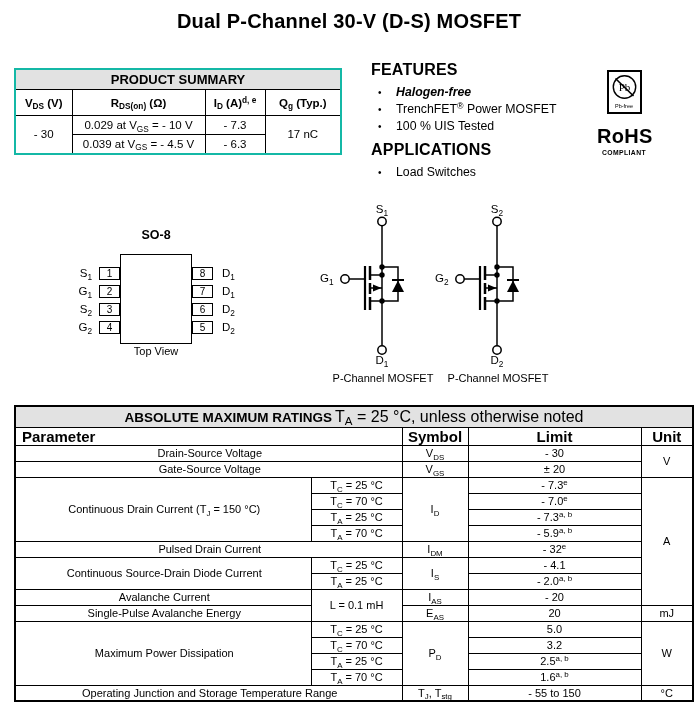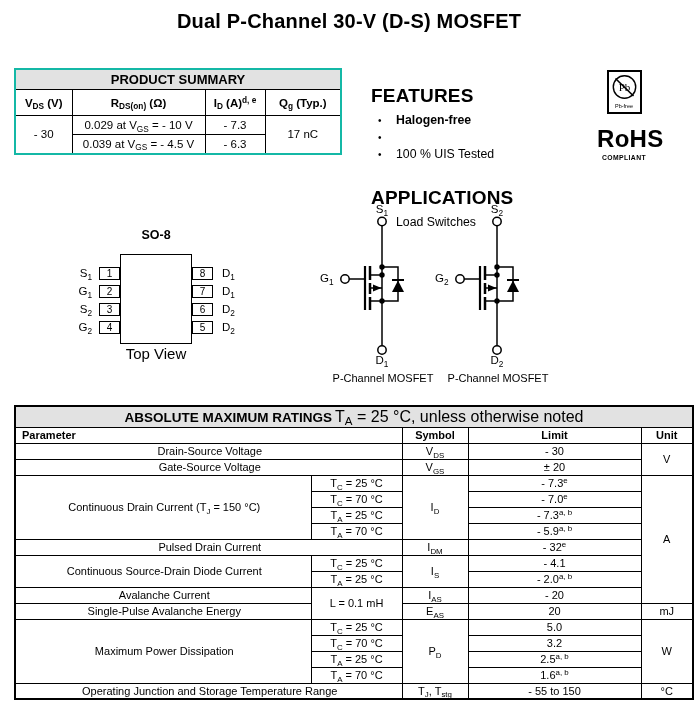--- a/index.html
+++ b/index.html
@@ -23,65 +23,65 @@
   .tbl-title-cell { background:#e2e2e2; font-weight:bold; text-align:left; padding:2px 6px; }
 
   
   .ps-table { left:14px; top:68px; width:326px; border:2px solid #14b8a6; }
   .ps-table .tbl-title-cell { font-size:13px; height:20px; }
   .ps-table th { font-size:11.5px; font-weight:bold; text-align:center; height:26px; background:#fff; }
   .ps-table td { font-size:11.5px; text-align:center; height:19px; }
 
   
   .feat-block { left:371px; top:61px; width:225px; }
-  .sec-heading { font-size:19px; font-weight:bold; letter-spacing:0.2px; margin-bottom:5px;margin-top:24px; }
+  .sec-heading { font-size:16px; font-weight:bold; letter-spacing:0.2px; margin-bottom:5px; }
   .bullet-list { list-style:none; margin:0 0 6px 0; }
   .bullet-list li { font-size:12.3px; line-height:17px; display:flex; }
   .bullet-list .bullet { width:9px; margin-left:7px; margin-right:9px; font-size:10px; }
-  .bullet-list li.bold .item-text { font-weight:bold; }
+  .bullet-list li.bold .item-text { font-weight:bold;font-style:italic; }
 
   
   .rohs-block { left:597px; top:70px; width:54px; text-align:center; }
   .pb-box { width:35px; height:44px; border:2px solid #000; margin:0 auto;
     display:flex; flex-direction:column; align-items:center; justify-content:flex-start; padding-top:1px; }
   .pb-free-text { font-size:5.5px; line-height:7px; }
-  .rohs-label { font-size:24px; font-weight:bold; margin-top:11px; letter-spacing:0.3px; }
+  .rohs-label { font-size:20px; font-weight:bold; margin-top:11px; letter-spacing:0.3px; }
   .compliant-label { font-size:6.8px; font-weight:bold; letter-spacing:0.4px; margin-top:1px; }
 
   
   .so8 { left:60px; top:228px; width:240px; height:150px; }
   .so8-name { position:absolute; top:0; left:60px; width:72px; text-align:center;
     font-size:12.5px; font-weight:bold; }
   .so8-body { position:absolute; left:60px; top:26px; width:72px; height:90px;
     border:1.6px solid #000; background:#fff; }
   .pin { position:absolute; width:21px; height:13px; border:1.5px solid #000; background:#fff;
     font-size:10px; line-height:10px; display:flex; align-items:center; justify-content:center; }
   .pinL { left:39px; } .pinR { left:132px; }
   .rowy1 { top:39px; } .rowy2 { top:57px; } .rowy3 { top:75px; } .rowy4 { top:93px; }
   .pin-lab { position:absolute; font-size:11.5px; height:13px; line-height:13px; }
   .labL { left:0; width:32px; text-align:right; }
   .labR { left:162px; width:36px; text-align:left; }
-  .top-view { position:absolute; left:52px; top:117px; width:88px; text-align:center; font-size:15px; }
+  .top-view { position:absolute; left:52px; top:117px; width:88px; text-align:center; font-size:11px; }
 
   
   .schem { top:198px; width:130px; height:192px; }
   .schem-1 { left:318px; } .schem-2 { left:433px; }
   .schem svg { position:absolute; left:0; top:0; }
   .schem .lbl { position:absolute; font-size:11.5px; }
   .lbl-s { top:5px; left:0; width:128px; text-align:center; }
   .lbl-g { top:74px; left:2px; }
   .lbl-d { top:156px; left:0; width:128px; text-align:center; }
   .schem-caption { position:absolute; top:174px; left:0; width:130px; text-align:center; font-size:11px; }
 
   
   .amr-table { left:14px; top:405px; width:678px; border:2px solid #000; }
   .amr-table .tbl-title-cell { height:21px; }
   .amr-title-text { font-size:13.5px; font-weight:bold; }
   .amr-note { font-size:16px; font-weight:normal; }
-  .amr-table th { font-size:11px; font-weight:bold; height:16px; text-align:center; padding:0 4px; background:#fff; }
+  .amr-table th { font-size:15px; font-weight:bold; height:16px; text-align:center; padding:0 4px; background:#fff; }
   .amr-table td { font-size:11px; height:16px; text-align:center; padding:0 4px; }
   .amr-table .pl { text-align:center; padding-left:6px; }
   .amr-table th.pl { text-align:left; }
 </style>
 </head>
 <body>
 
 <h1 class="abs page-title">Dual P-Channel 30-V (D-S) MOSFET</h1>
 
 <table class="abs ps-table">
@@ -116,20 +116,21 @@
 
 <div class="abs feat-block">
   <div class="sec-heading">FEATURES</div>
   <ul class="bullet-list">
     <li class="bold">
       <span class="bullet">•</span>
       <span class="item-text">Halogen-free</span>
     </li>
     <li>
       <span class="bullet">•</span>
+      <span class="item-text">TrenchFET<sup>®</sup> Power MOSFET</span>
     </li>
     <li>
       <span class="bullet">•</span>
       <span class="item-text">100 % UIS Tested</span>
     </li>
   </ul>
   <div class="sec-heading">APPLICATIONS</div>
   <ul class="bullet-list">
     <li>
       <span class="bullet">•</span>

